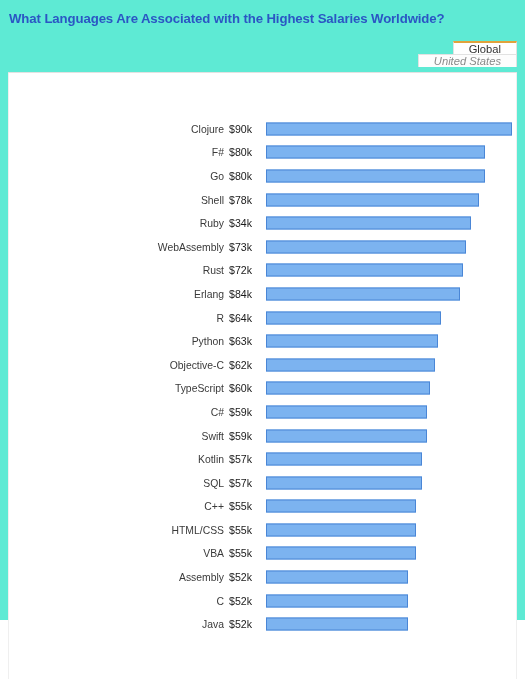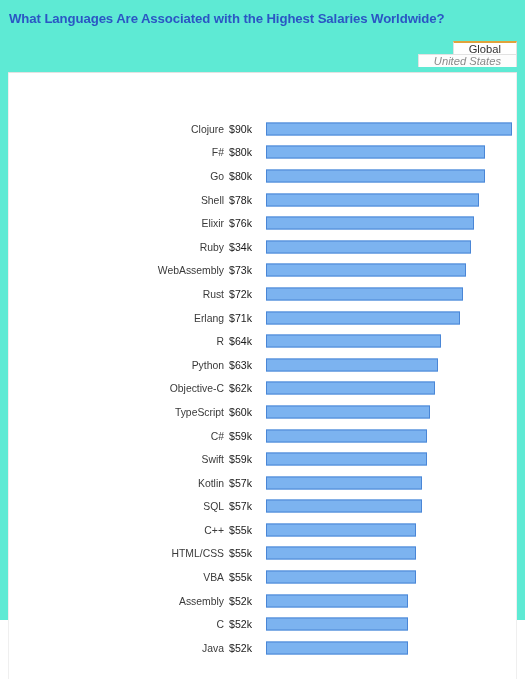--- a/index.html
+++ b/index.html
@@ -163,27 +163,20 @@
           </div>
         </div>
         <div class="row">
           <div class="row-label">Shell</div>
           <div class="row-value">$78k</div>
           <div class="bar-track">
             <div class="bar" style="width: 86.6667%; background: rgb(124, 179, 240); border-color: rgb(74, 134, 214);"></div>
           </div>
         </div>
         <div class="row">
-          <div class="row-label">Elixir</div>
-          <div class="row-value">$76k</div>
-          <div class="bar-track">
-            <div class="bar" style="width: 84.4444%; background: rgb(124, 179, 240); border-color: rgb(74, 134, 214);"></div>
-          </div>
-        </div>
-        <div class="row">
           <div class="row-label">Ruby</div>
           <div class="row-value">$34k</div>
           <div class="bar-track">
             <div class="bar" style="width: 83.3333%; background: rgb(124, 179, 240); border-color: rgb(74, 134, 214);"></div>
           </div>
         </div>
         <div class="row">
           <div class="row-label">WebAssembly</div>
           <div class="row-value">$73k</div>
           <div class="bar-track">
@@ -192,21 +185,21 @@
         </div>
         <div class="row">
           <div class="row-label">Rust</div>
           <div class="row-value">$72k</div>
           <div class="bar-track">
             <div class="bar" style="width: 80%; background: rgb(124, 179, 240); border-color: rgb(74, 134, 214);"></div>
           </div>
         </div>
         <div class="row">
           <div class="row-label">Erlang</div>
-          <div class="row-value">$71k</div>
+          <div class="row-value">$84k</div>
           <div class="bar-track">
             <div class="bar" style="width: 78.8889%; background: rgb(124, 179, 240); border-color: rgb(74, 134, 214);"></div>
           </div>
         </div>
         <div class="row">
           <div class="row-label">R</div>
           <div class="row-value">$64k</div>
           <div class="bar-track">
             <div class="bar" style="width: 71.1111%; background: rgb(124, 179, 240); border-color: rgb(74, 134, 214);"></div>
           </div>

